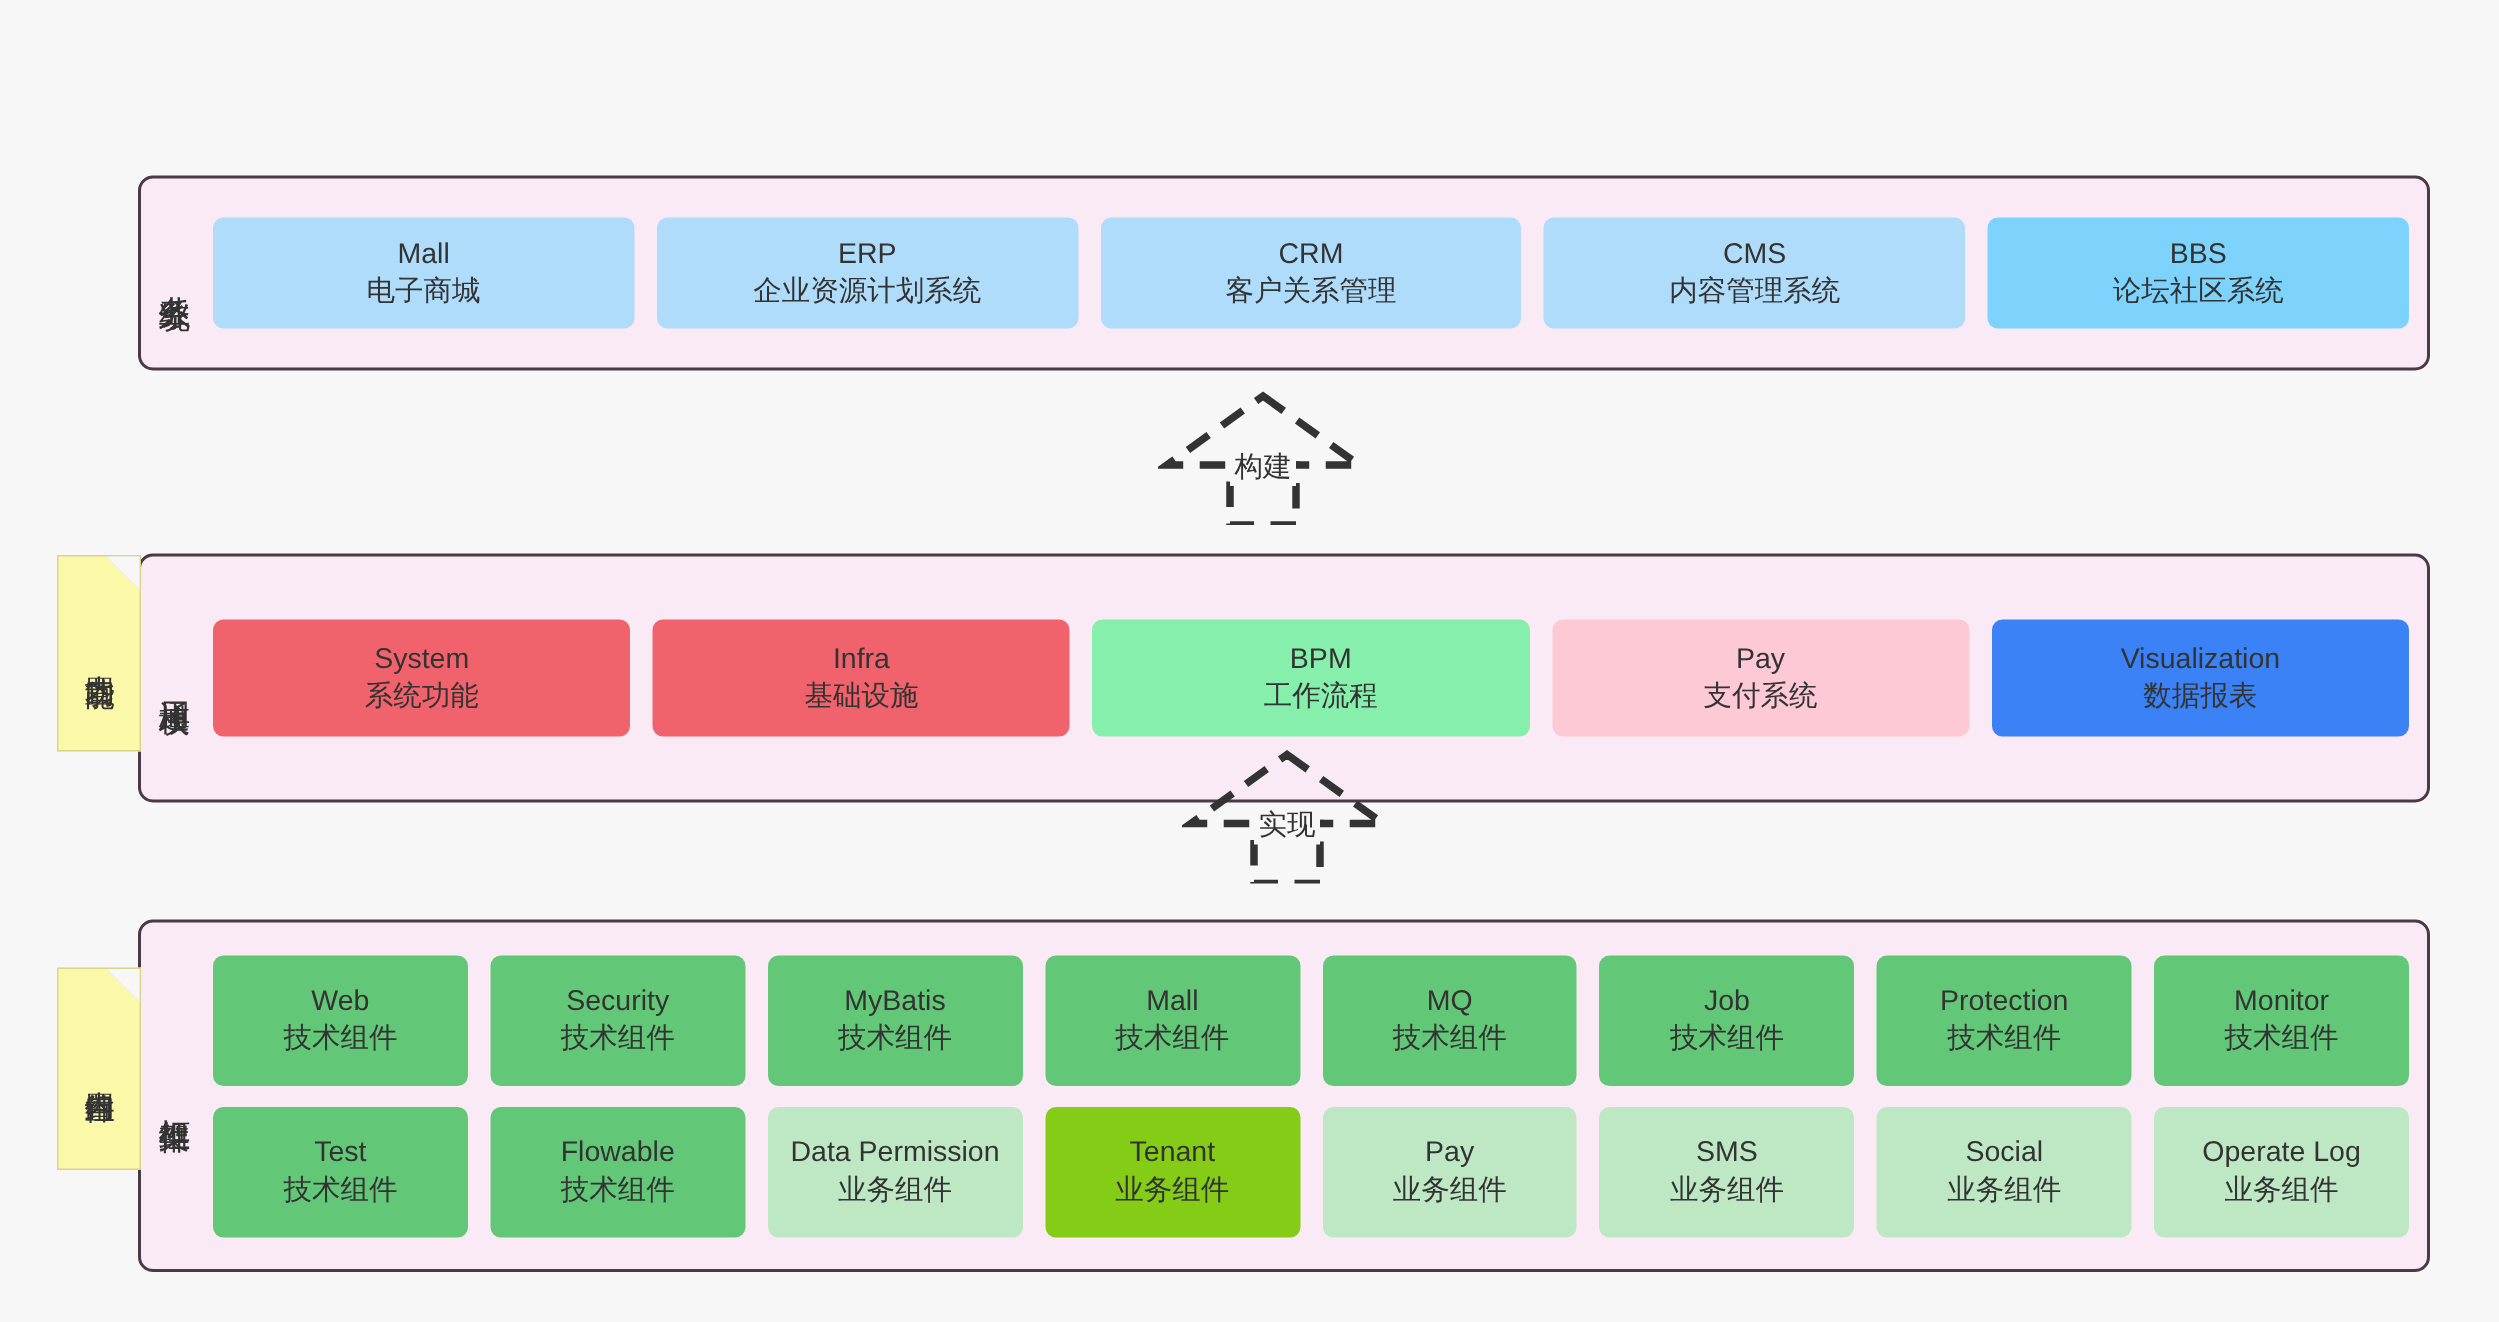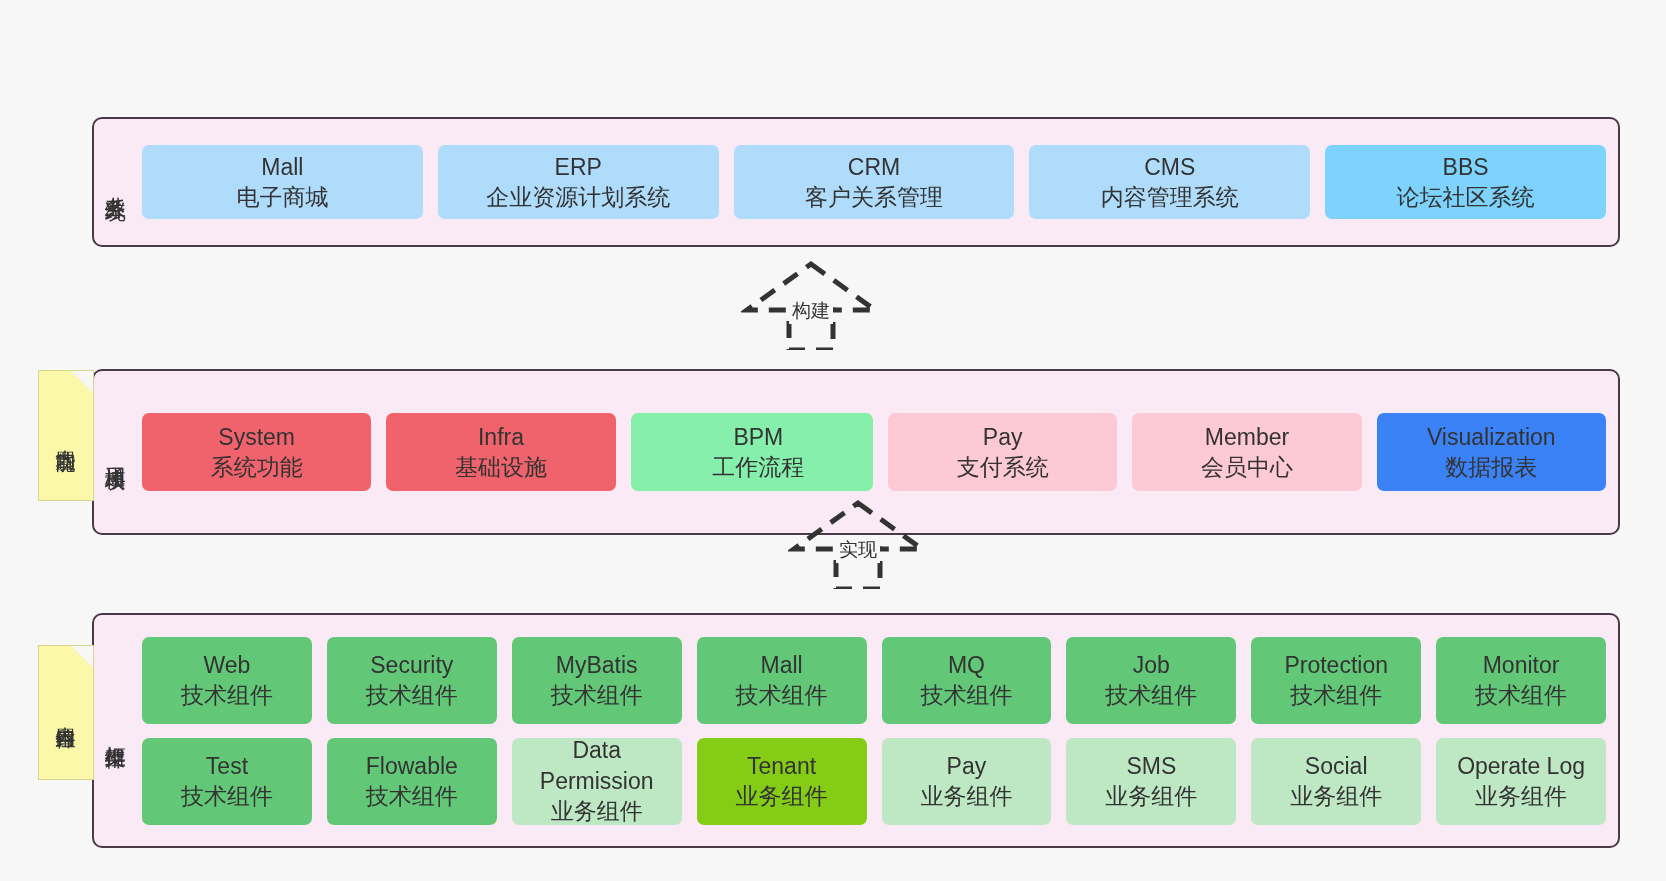--- a/index.html
+++ b/index.html
@@ -53,21 +53,21 @@
     align-items:stretch;
   }
   .cell{
     flex:1 1 0;
     border-radius:7px;
     display:flex;
     flex-direction:column;
     align-items:center;
     justify-content:center;
     text-align:center;
-    font-size:23px;
+    font-size:19px;
     line-height:1.32;
     color:#333;
     padding:6px 4px;
     box-sizing:border-box;
     user-select:none;
   }
   .cell .en{display:block;}
   .cell .cn{display:block;}
 
   
@@ -130,21 +130,21 @@
     left:50%;
     transform:translateX(-50%);
     top:40px;
     background:#f7f7f7;
     padding:0 3px;
     font-size:19px;
     color:#333;
     white-space:nowrap;
     user-select:none;
   }
-  #uml-build{left:741px;top:258px;width:140px;height:92px;}
+  #uml-build{left:772px;top:258px;width:140px;height:92px;}
   #uml-impl{left:788px;top:497px;width:140px;height:92px;}
 </style>
 </head>
 <body>
 
 <div id="stage">
 
   <div class="band" id="band-business">
     <div class="band-title">业务系统</div>
     <div class="band-body">
@@ -194,24 +194,20 @@
           <span class="cn">基础设施</span>
         </div>
         <div class="cell c-pinklight" style="background: #86efac; padding-left: 17px;">
           <span class="en">BPM</span>
           <span class="cn">工作流程</span>
         </div>
         <div class="cell c-pinklight" style="background: rgb(252, 201, 212);">
           <span class="en">Pay</span>
           <span class="cn">支付系统</span>
         </div>
-        <div class="cell c-pinklight" style="background: rgb(252, 201, 212);">
-          <span class="en">Member</span>
-          <span class="cn">会员中心</span>
-        </div>
         <div class="cell c-pinklight" style="background: #3b82f6;">
           <span class="en">Visualization</span>
           <span class="cn">数据报表</span>
         </div>
       </div>
     </div>
   </div>
 
   <div class="uml" id="uml-impl">
     <svg width="140" height="92" viewBox="0 0 140 92">

